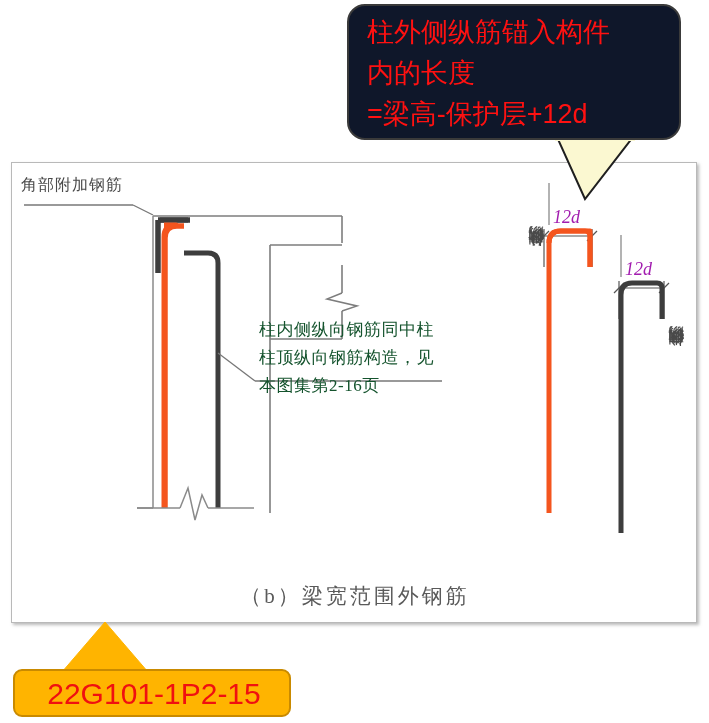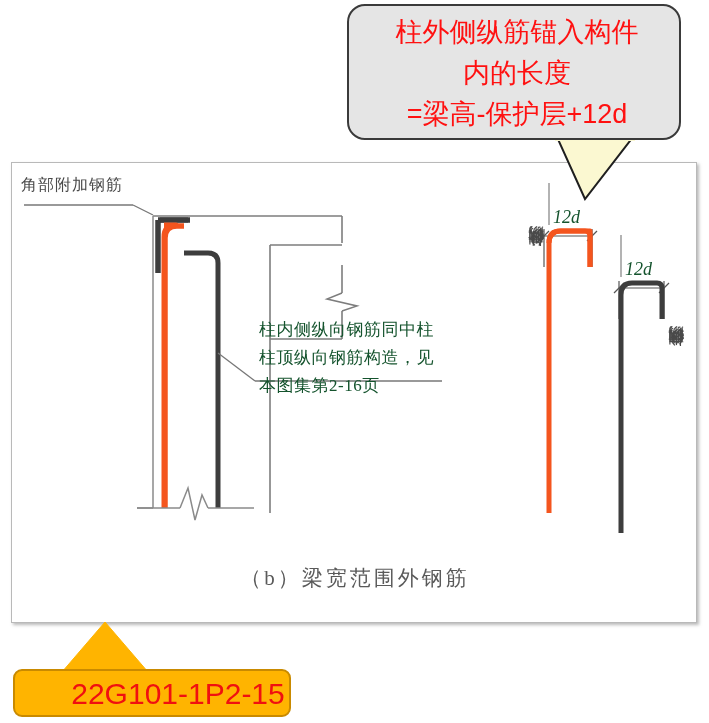--- a/index.html
+++ b/index.html
@@ -15,26 +15,25 @@
     overflow: hidden;
   }
 
   
   #callout-bubble {
     position: absolute;
     left: 347px;
     top: 4px;
     width: 334px;
     height: 136px;
-    background: #e5e5e5;
+    background: #0f172a;
     border: 2px solid #3a3a3a;
     border-radius: 18px;
     box-sizing: border-box;
     z-index: 30;
-    text-align: center;
   }
   #callout-text {
     position: absolute;
     left: 18px;
     top: 6px;
     width: 300px;
     color: #ff1111;
     font-size: 27px;
     line-height: 41px;
     font-weight: 500;
@@ -68,21 +67,20 @@
     position: absolute;
     left: 0;
     top: 0;
     width: 278px;
     height: 48px;
     line-height: 46px;
     text-align: center;
     color: #f01010;
     font-size: 30px;
     font-weight: 500;
-    padding-left: 24px;
   }
   #ref-tail {
     position: absolute;
     left: 60px;
     top: 622px;
     width: 90px;
     height: 52px;
     z-index: 29;
   }
 
@@ -126,21 +124,21 @@
     font-family: "Liberation Serif", serif;
     font-size: 17px;
     line-height: 28px;
     color: #14532d;
     white-space: pre-line;
     letter-spacing: 0.5px;
   }
   #caption {
     position: absolute;
     left: 0;
-    top: 401px;
+    top: 419px;
     width: 686px;
     text-align: center;
     font-family: "Liberation Serif", serif;
     font-size: 21px;
     color: #5a5a5a;
     letter-spacing: 3px;
   }
   .vlabel {
     position: absolute;
     font-family: "Liberation Serif", serif;
@@ -157,21 +155,21 @@
   }
   #vlabel-inner {
     left: 654px;
     top: 190px;
   }
   .dim-label {
     position: absolute;
     font-family: "Liberation Serif", serif;
     font-style: italic;
     font-size: 18px;
-    color: #14532d;
+    color: #a21caf;
   }
   #dim-label-1 { left: 541px; top: 44px; }
   #dim-label-2 { left: 613px; top: 96px; }
 </style>
 </head>
 <body>
 
 <div id="callout-tail">
   <svg width="80" height="72" viewBox="0 0 80 72">
     <polygon points="2,0 78,0 30,62" fill="#fbf8d1" stroke="#1f1f1f" stroke-width="2"></polygon>

